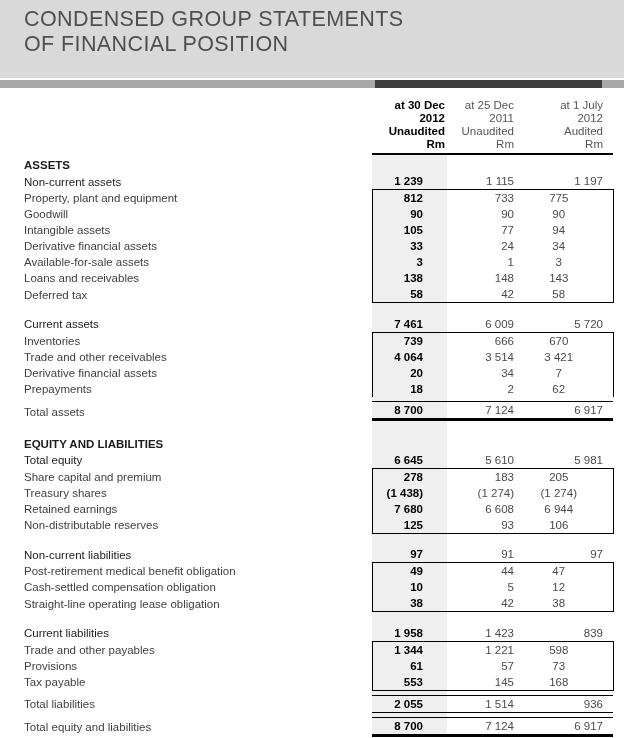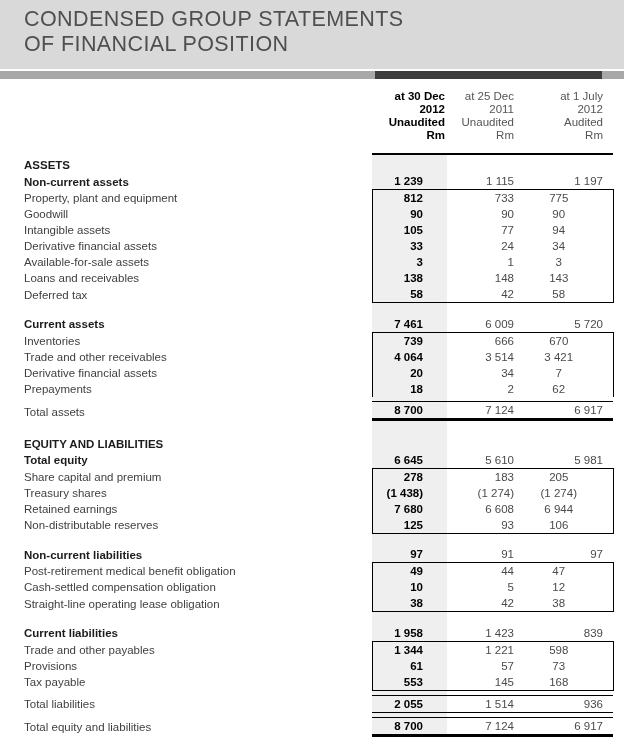--- a/index.html
+++ b/index.html
@@ -14,21 +14,21 @@
   }
   * { box-sizing: border-box; }
   html, body {
     margin: 0; padding: 0;
     width: 624px; height: 738px;
     background: #ffffff;
     font-family: "Liberation Sans", sans-serif;
     overflow: hidden;
   }
   .title-block {
-    height: 69px;
+    height: 78px;
     background: var(--title-bg);
     padding: 7px 0 0 24px;
   }
   .title-line {
     font-size: 21.5px;
     line-height: 25px;
     color: #4f4f4f;
     letter-spacing: 0.4px;
     font-weight: normal;
     white-space: nowrap;
@@ -54,28 +54,28 @@
     color: var(--label-ink);
   }
   td { padding: 0; line-height: 16px; vertical-align: bottom; }
   .lbl { padding-left: 24px; overflow: hidden; white-space: nowrap; }
   .c   { text-align: right; white-space: nowrap; }
   .v1  { padding-right: 24px; background: var(--band-bg); font-weight: bold; color: var(--ink); }
   .v2  { padding-right: 1px;  color: var(--muted-val); }
   .v3  { padding-right: 10px; color: var(--muted-val); }
 
   
-  tr.head td { vertical-align: bottom; padding-bottom: 11px; }
+  tr.head td { vertical-align: bottom; padding-bottom: 2px; }
   tr.head .c { border-bottom: 2px solid var(--ink); }
   tr.head .v1 { background: none; padding-right: 2px; }
   tr.head .hline { line-height: 13px; }
   tr.head .v2 .hline, tr.head .v3 .hline { color: #555555; font-weight: normal; }
 
   tr.section .lbl { font-weight: bold; color: var(--bold-ink); padding-top: 3px; }
-  tr.subtotal .lbl { font-weight: bold; color: var(--bold-ink); }
+  tr.subtotal .lbl { font-weight: normal; color: var(--bold-ink); }
 
   
   tr.detail .v1 { border-left: 1px solid var(--ink); text-align: right; }
   tr.detail .v3 { border-right: 1px solid var(--ink); text-align: center; }
   tr.box-first .c { border-top: 1px solid var(--ink); }
   tr.box-last  .c { border-bottom: 1px solid var(--ink); }
 
   
   tr.total .c { border-top: 1px solid var(--ink); }
   tr.rule-thick .c { border-bottom: 3px solid var(--ink); }

